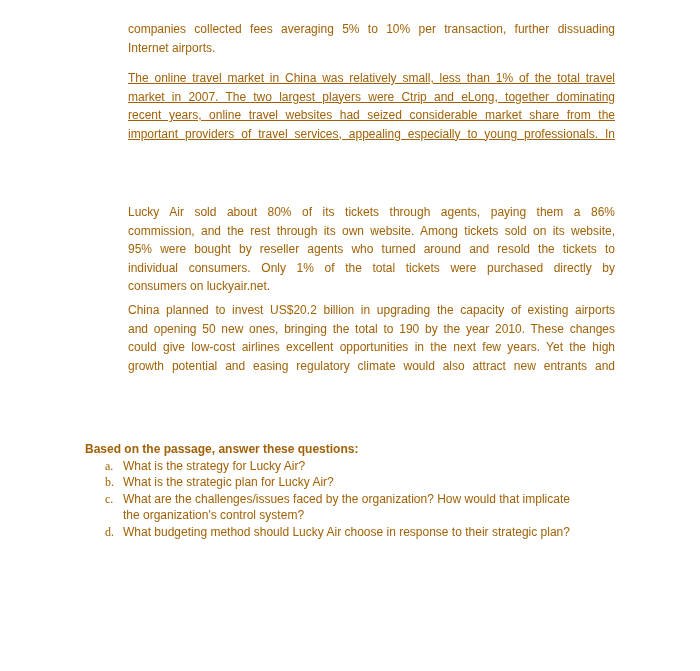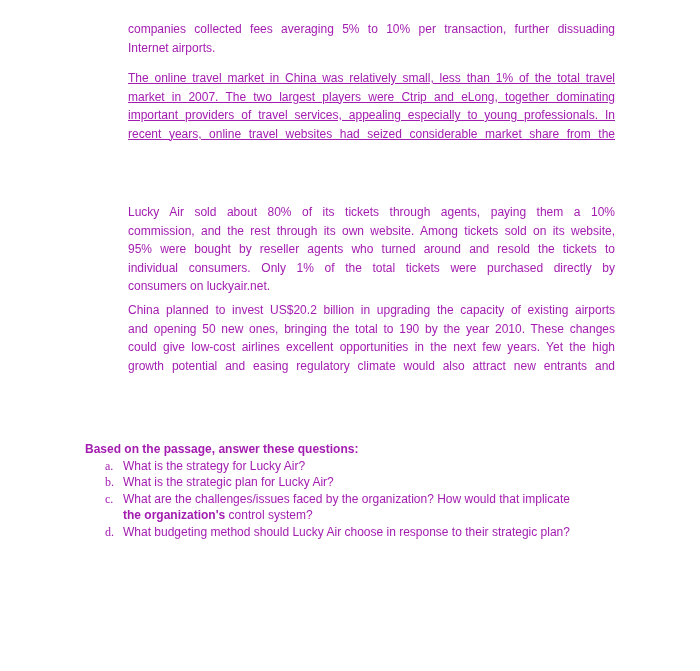--- a/index.html
+++ b/index.html
@@ -7,21 +7,21 @@
     padding: 0;
     background: #ffffff;
   }
   #page {
     position: relative;
     width: 700px;
     height: 541px;
     background: #ffffff;
     overflow: hidden;
     font-family: "Liberation Sans", sans-serif;
-    color: #a21caf;
+    color: #a16207;
   }
   
   .para {
     position: absolute;
     left: 128px;
     width: 487px;
     font-size: 12px;
     line-height: 18.5px;
   }
   .para .line {
@@ -52,40 +52,40 @@
     position: absolute;
     left: 20px;
     top: 0;
     font-family: "Liberation Serif", serif;
     font-size: 12px;
   }
   .q-line {
     white-space: nowrap;
   }
   .q-bold {
-    font-weight: bold;
+    font-weight: normal;
   }
 </style>
 </head>
 <body>
 
 <div id="page">
   <div id="paragraphs">
       <div class="para" style="top: 20px;">
         <div class="line">companies collected fees averaging 5% to 10% per transaction, further dissuading</div>
         <div class="line final">Internet airports.</div>
       </div>
       <div class="para" style="top: 69px; text-decoration: underline;">
         <div class="line">The online travel market in China was relatively small, less than 1% of the total travel</div>
         <div class="line">market in 2007. The two largest players were Ctrip and eLong, together dominating</div>
+        <div class="line">recent years, online travel websites had seized considerable market share from the</div>
         <div class="line">important providers of travel services, appealing especially to young professionals. In</div>
-        <div class="line">recent years, online travel websites had seized considerable market share from the</div>
       </div>
       <div class="para" style="top: 203px;">
-        <div class="line">Lucky Air sold about 80% of its tickets through agents, paying them a 10%</div>
+        <div class="line">Lucky Air sold about 80% of its tickets through agents, paying them a 86%</div>
         <div class="line">commission, and the rest through its own website. Among tickets sold on its website,</div>
         <div class="line">95% were bought by reseller agents who turned around and resold the tickets to</div>
         <div class="line">individual consumers. Only 1% of the total tickets were purchased directly by</div>
         <div class="line final">consumers on luckyair.net.</div>
       </div>
       <div class="para" style="top: 301px;">
         <div class="line">China planned to invest US$20.2 billion in upgrading the capacity of existing airports</div>
         <div class="line">and opening 50 new ones, bringing the total to 190 by the year 2010. These changes</div>
         <div class="line">could give low-cost airlines excellent opportunities in the next few years. Yet the high</div>
         <div class="line">growth potential and easing regulatory climate would also attract new entrants and</div>

